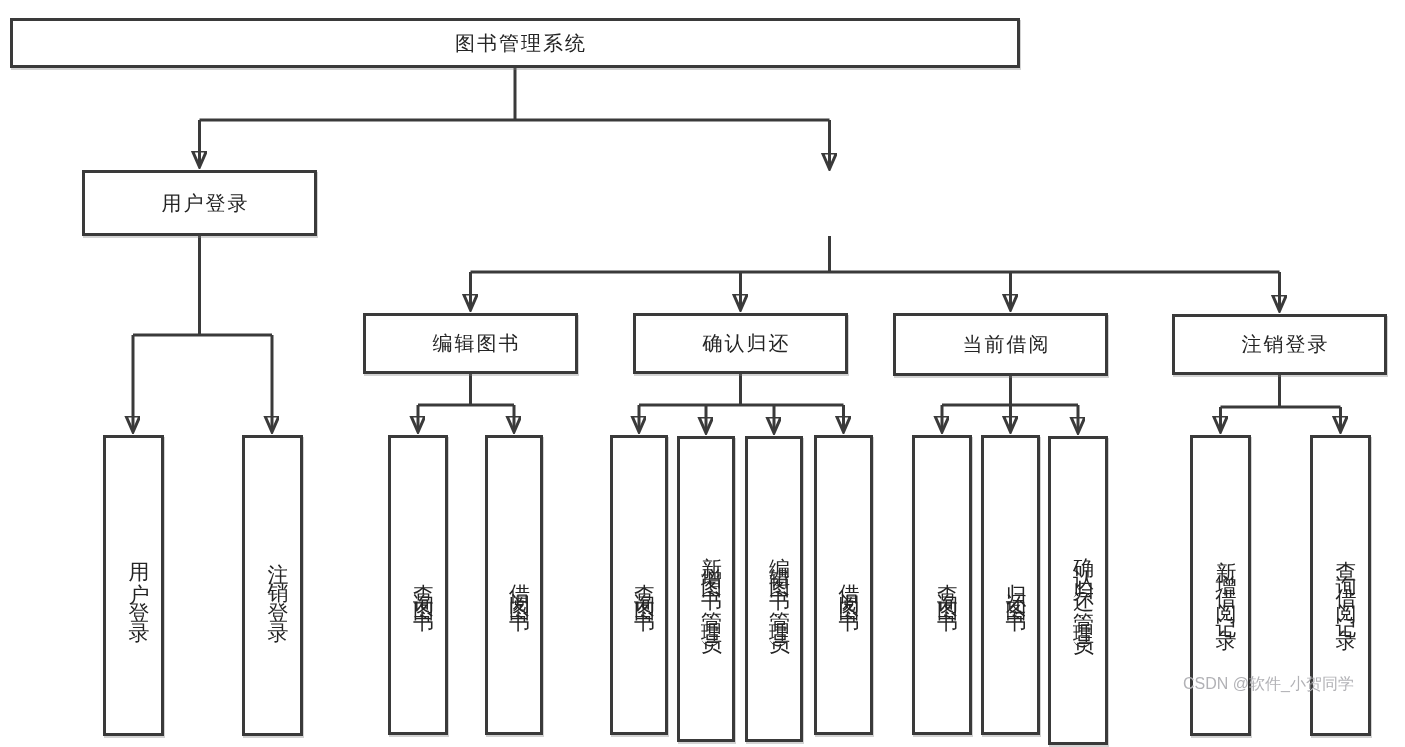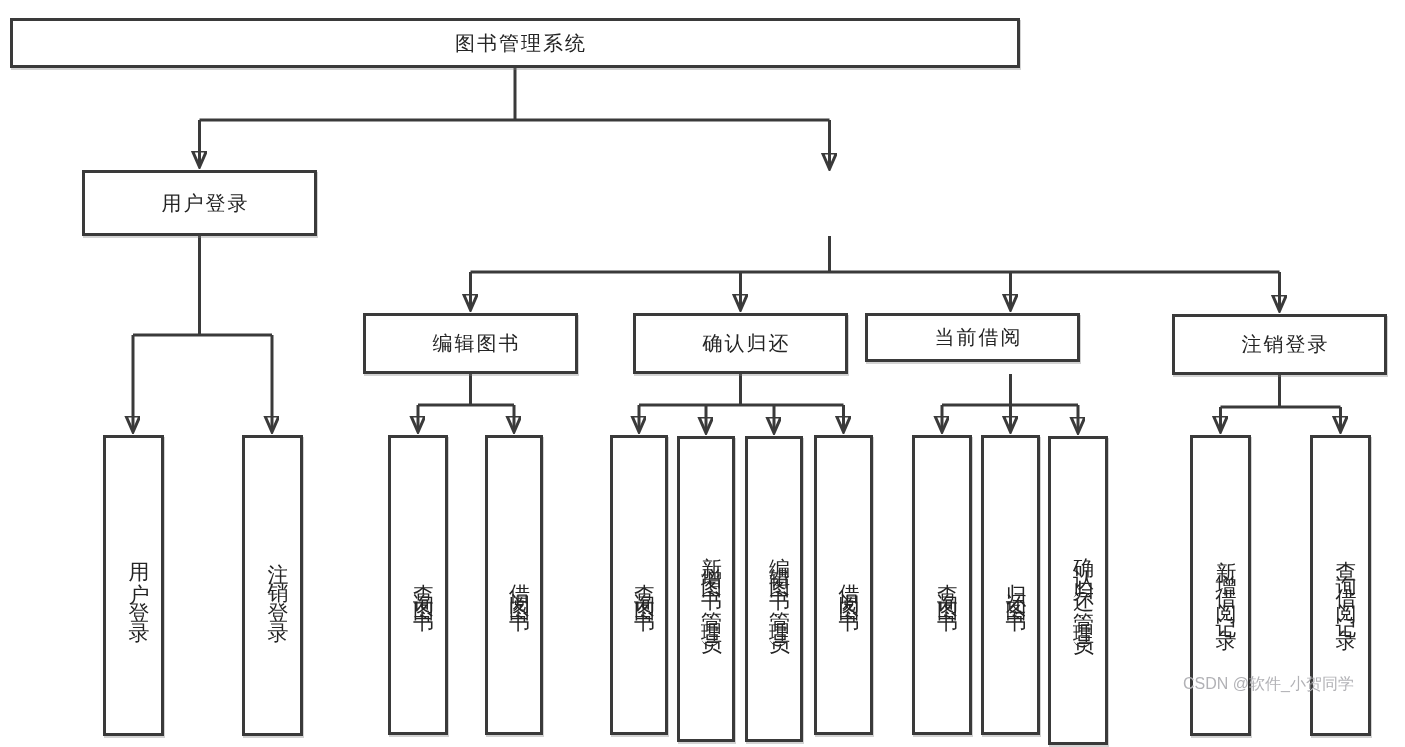--- a/index.html
+++ b/index.html
@@ -40,21 +40,21 @@
   .ls-xwide .vlabel { letter-spacing: 20px; }
   .ls-wide  .vlabel { letter-spacing: 14px; }
   .ls-tight .vlabel { letter-spacing: 11px; }
 
   
   #n-root        { left: 10px;  top: 18px;  width: 1010px; height: 50px; }
   #n-user-login  { left: 82px;  top: 170px; width: 235px;  height: 66px; }
   #n-book-mgmt   { left: 712px; top: 172px; width: 235px;  height: 64px; }
   #n-new-rec     { left: 363px; top: 313px; width: 215px;  height: 61px; }
   #n-borrow      { left: 633px; top: 313px; width: 215px;  height: 61px; }
-  #n-current     { left: 865px; top: 313px; width: 215px;  height: 49px; }
+  #n-current     { left: 893px; top: 313px; width: 215px;  height: 63px; }
   #n-records     { left: 1172px;top: 314px; width: 215px;  height: 61px; }
 
   #l-user-login    { left: 103px;  top: 435px; width: 61px; height: 301px; }
   #l-logout        { left: 242px;  top: 435px; width: 61px; height: 301px; }
   #l-query1        { left: 388px;  top: 435px; width: 60px; height: 300px; }
   #l-borrow1       { left: 485px;  top: 435px; width: 58px; height: 300px; }
   #l-query2        { left: 610px;  top: 435px; width: 58px; height: 300px; }
   #l-add-admin     { left: 677px;  top: 436px; width: 58px; height: 306px; }
   #l-edit-admin    { left: 745px;  top: 436px; width: 58px; height: 306px; }
   #l-borrow2       { left: 814px;  top: 435px; width: 59px; height: 300px; }

